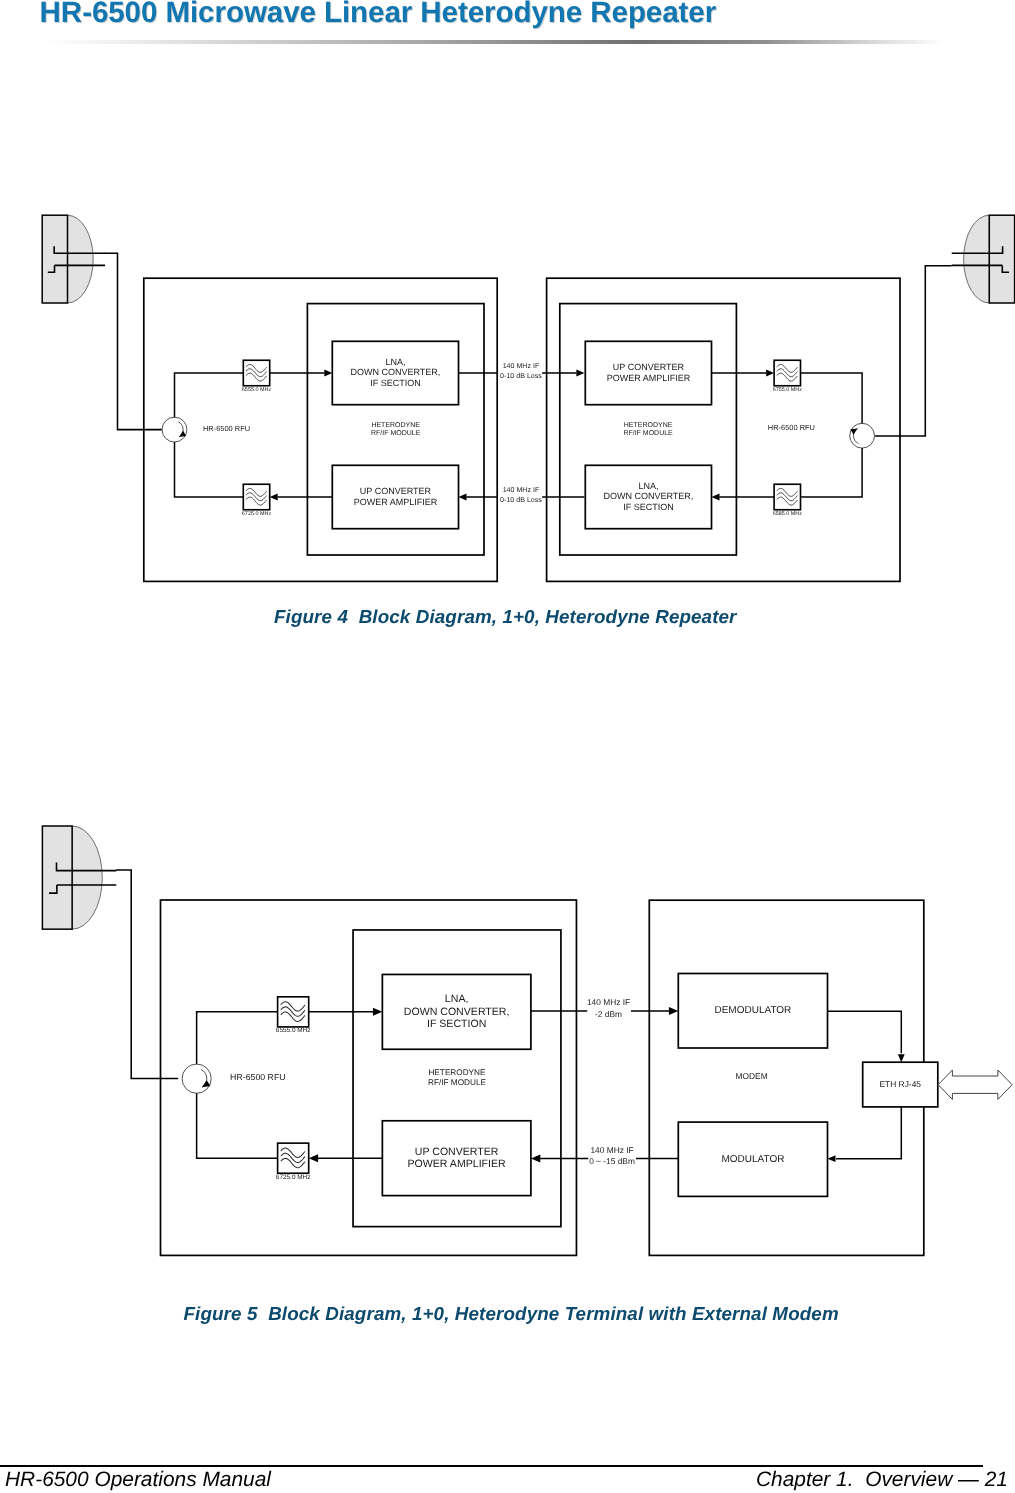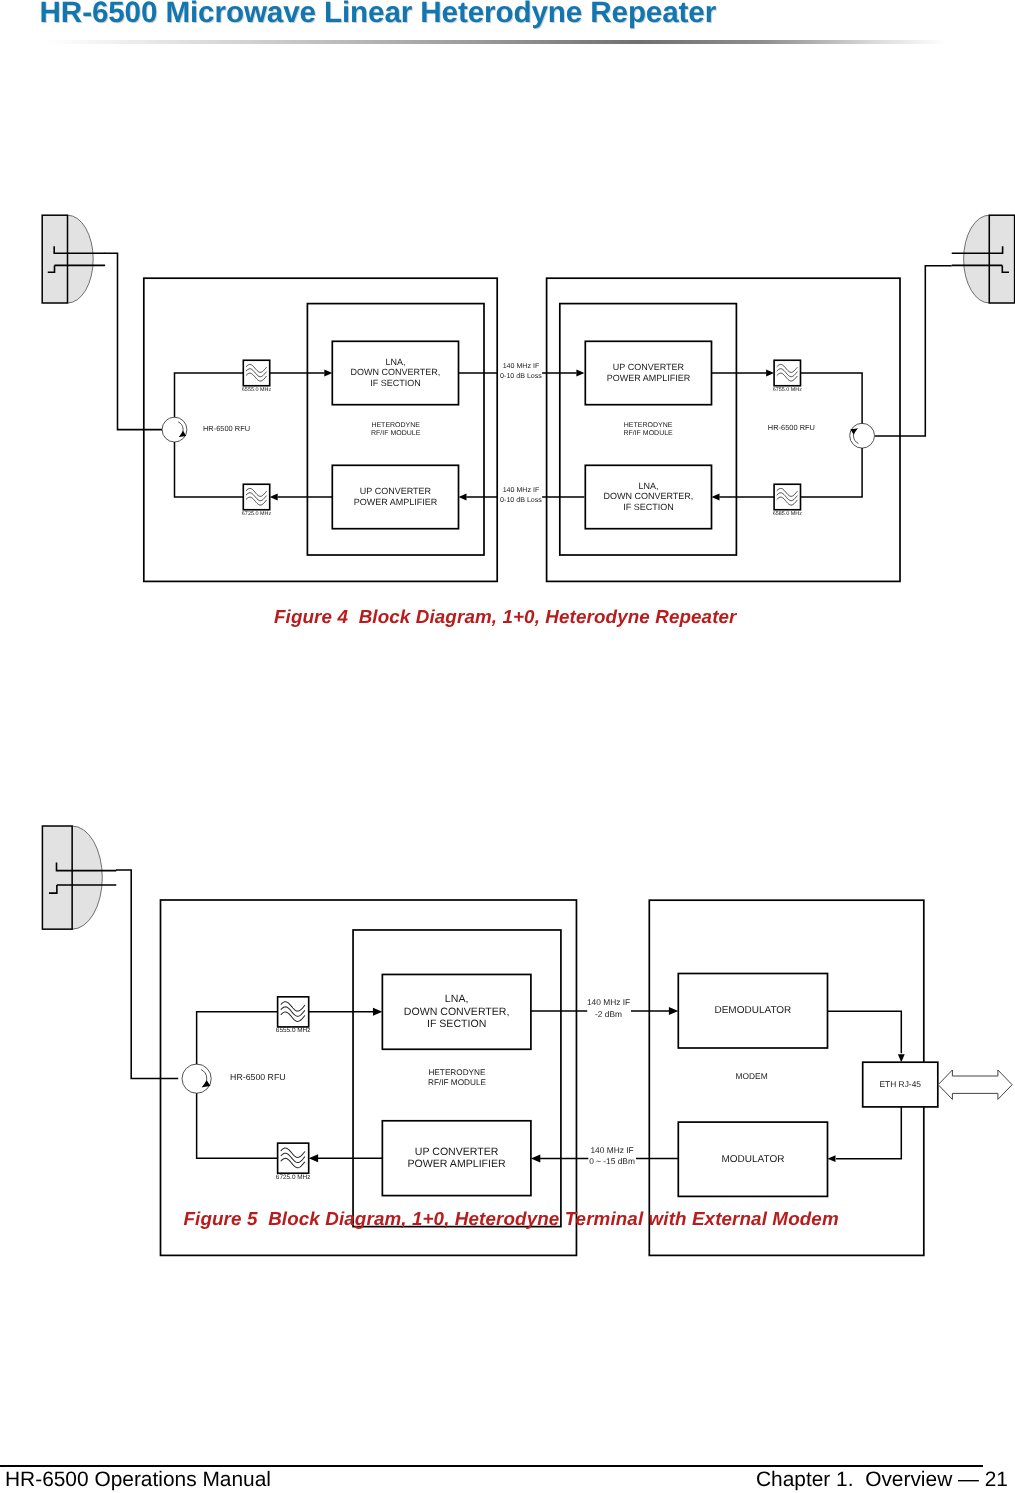--- a/index.html
+++ b/index.html
@@ -2,23 +2,23 @@
 <html><head>
 <meta charset="utf-8">
 <style>
   html,body{margin:0;padding:0;background:#fff;}
   body{width:1015px;height:1493px;font-family:"Liberation Sans",sans-serif;position:relative;overflow:hidden;}
   .page{position:absolute;left:0;top:0;width:916px;height:1493px;}
   #hdr-title{position:absolute;left:39.6px;top:-2.3px;font-size:29.6px;line-height:29px;font-weight:bold;color:#1277b0;letter-spacing:-0.1px;white-space:nowrap;
              text-shadow:1.0px 1.1px 0.5px rgba(160,160,160,.5);}
   #hdr-rule{position:absolute;left:44px;top:39.5px;width:902px;height:4px;
             background:linear-gradient(to right,rgba(110,110,110,0) 0%,rgba(110,110,110,.10) 8%,rgba(108,108,108,.36) 26%,rgba(105,105,105,.66) 47%,rgba(100,100,100,.92) 66%,rgba(104,104,104,.74) 80%,rgba(110,110,110,.26) 92%,rgba(120,120,120,0) 100%);}
-  .caption{position:absolute;font-style:italic;font-weight:bold;font-size:18.8px;letter-spacing:0.12px;color:#b91c1c;white-space:pre;}
+  .caption{position:absolute;font-style:italic;font-weight:bold;font-size:18.8px;letter-spacing:0.12px;color:#0c4a6e;white-space:pre;}
   #ftr-rule{position:absolute;left:0px;top:1465.3px;width:983px;height:1.3px;background:#000;}
-  .ftr{position:absolute;top:1468.5px;font-size:20.9px;line-height:21px;color:#000;white-space:pre;text-align:center;}
+  .ftr{position:absolute;top:1468.5px;font-style:italic;font-size:20.9px;line-height:21px;color:#000;white-space:pre;text-align:center;}
   #ftr-left{left:5px;}
   #ftr-right{left:756px;}
   svg{position:absolute;left:0;top:0;overflow:visible;}
   .dg text{font-family:"Liberation Sans",sans-serif;fill:#1a1a1a;}
   *{-webkit-font-smoothing:antialiased;text-rendering:geometricPrecision;}
 </style>
 </head>
 <body>
 
 <div class="page">
@@ -199,17 +199,17 @@
 <polygon points="530.9,1158.6 540.316,1154.6 540.316,1162.6" fill="#000"></polygon>
 <text x="612" y="1153.07" font-size="8.36" text-anchor="middle">140 MHz IF</text>
 <text x="612" y="1164.48" font-size="8.36" text-anchor="middle">0 ~ -15 dBm</text>
 <path d="M 827.5 1011.3 H 901.3 V 1053.2" fill="none" stroke="#000" stroke-width="1.5"></path>
 <polygon points="901.3,1062.2 897.9,1054.2 904.7,1054.2" fill="#000"></polygon>
 <path d="M 901.3 1106.9 V 1158.7 H 836.0" fill="none" stroke="#000" stroke-width="1.5"></path>
 <polygon points="827.5,1158.7 835.5,1155.3 835.5,1162.1" fill="#000"></polygon>
 <polygon points="938.20,1084.70 952.40,1070.00 952.40,1076.00 997.90,1076.00 997.90,1070.00 1012.10,1084.70 997.90,1099.40 997.90,1093.40 952.40,1093.40 952.40,1099.40" fill="#fff" stroke="#444" stroke-width="1.0"></polygon>
 </svg>
   <div class="caption" id="cap4" style="left:274px;top:605.5px;">Figure 4  Block Diagram, 1+0, Heterodyne Repeater</div>
-  <div class="caption" id="cap5" style="left:183.5px;top:1208px;text-align:center;">Figure 5  Block Diagram, 1+0, Heterodyne Terminal with External Modem</div>
+  <div class="caption" id="cap5" style="left:183.5px;top:1303px;text-align:center;">Figure 5  Block Diagram, 1+0, Heterodyne Terminal with External Modem</div>
   <div id="ftr-rule"></div>
   <div class="ftr" id="ftr-left">HR-6500 Operations Manual</div>
   <div class="ftr" id="ftr-right">Chapter 1.  Overview — 21</div>
 </div>
 
 </body></html>

